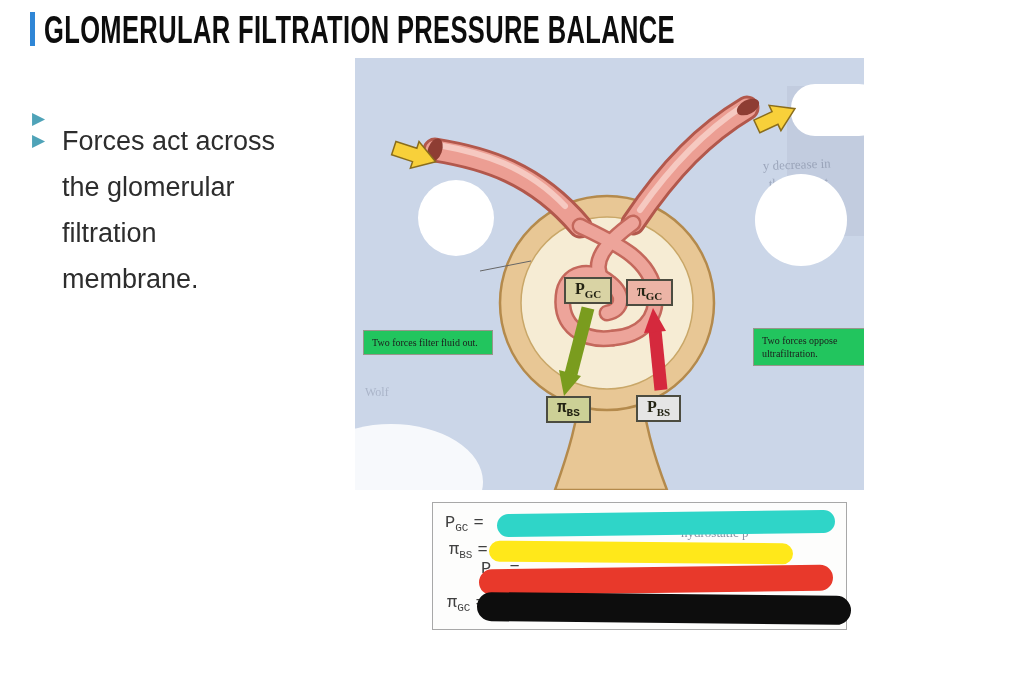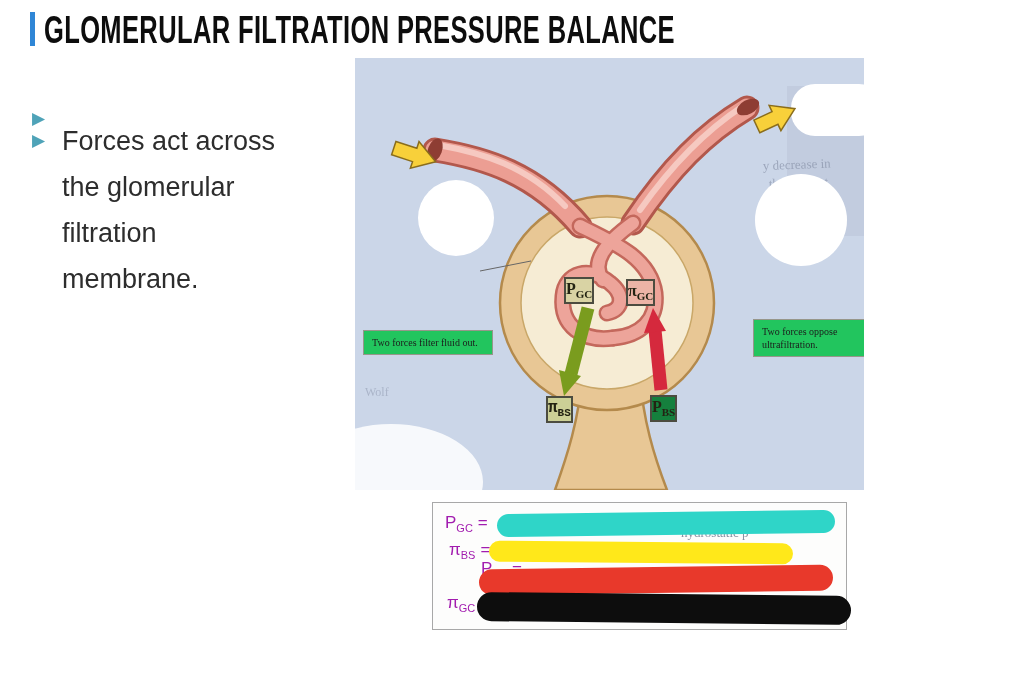--- a/index.html
+++ b/index.html
@@ -13,37 +13,37 @@
 
   
   .bullets{position:absolute;left:32px;top:96px;width:268px;}
   .bullet{position:relative;padding-left:30px;font-size:27px;line-height:46px;color:#2d2d2d;margin-bottom:22px;}
   .bullet .marker{position:absolute;left:0;top:0;font-size:17px;line-height:46px;}
 
   
   .figure{position:absolute;left:355px;top:58px;width:545px;height:432px;}
   .figure svg{position:absolute;left:0;top:0;}
 
-  .p-label{position:absolute;border:2px solid #4c4c40;padding:1px 0;
+  .p-label{position:absolute;border:2px solid #4c4c40;padding:1px 9px;
            font-family:"Liberation Serif",serif;font-weight:700;font-size:16px;color:#232313;line-height:1.15;text-align:right;}
   .p-label sub{font-size:11px;}
   .lab-pgc{left:209px;top:219px;background:#d9d3a4;}
   .lab-pigc{left:271px;top:221px;background:#ecb4a6;}
   .lab-pibs{left:191px;top:338px;background:#ccd096;font-family:Liberation Mono, monospace;}
-  .lab-pbs{left:295px;top:337px;background:#15803d;}
+  .lab-pbs{left:281px;top:337px;background:#e5e5e5;}
 
   .callout{position:absolute;background:#22c55e;border:1px solid #97968a;padding:5px 8px;
            font-family:"Liberation Serif",serif;font-size:10px;color:#1c1c1c;line-height:1.3;}
   .callout-left{left:8px;top:272px;width:112px;}
-  .callout-right{left:398px;top:261px;width:128px;}
+  .callout-right{left:398px;top:270px;width:128px;}
 
   
   .legend{position:absolute;left:432px;top:502px;width:413px;height:126px;
           background:#fdfdfc;border:1px solid #a8a8a8;}
-  .l-sym{position:absolute;left:12px;font-family:Liberation Sans, sans-serif;font-size:17px;color:#a21caf;z-index:2;}
+  .l-sym{position:absolute;left:12px;font-family:Liberation Mono, monospace;font-size:17px;color:#404040;z-index:2;}
   .l-sym sub{font-size:11px;}
   .l-sym .eq{margin-left:5px;}
   .ls0{top:10px;} .ls1{top:37px;left:16px;} .ls2{top:56px;margin-left:36px;} .ls3{top:90px;left:14px;}
   .fragment{position:absolute;left:248px;top:22px;z-index:1;color:#8a90a2;
             font-family:"Liberation Serif",serif;font-size:13px;white-space:nowrap;}
   .scribble{position:absolute;z-index:3;border-radius:14px;}
   .scr0{left:64px;top:9px;width:338px;height:23px;transform:rotate(-.7deg);}
   .scr1{left:56px;top:39px;width:304px;height:21px;transform:rotate(.5deg);}
   .scr2{left:46px;top:64px;width:354px;height:26px;transform:rotate(-.8deg);}
   .scr3{left:44px;top:91px;width:374px;height:29px;transform:rotate(.6deg);border-radius:16px;}

